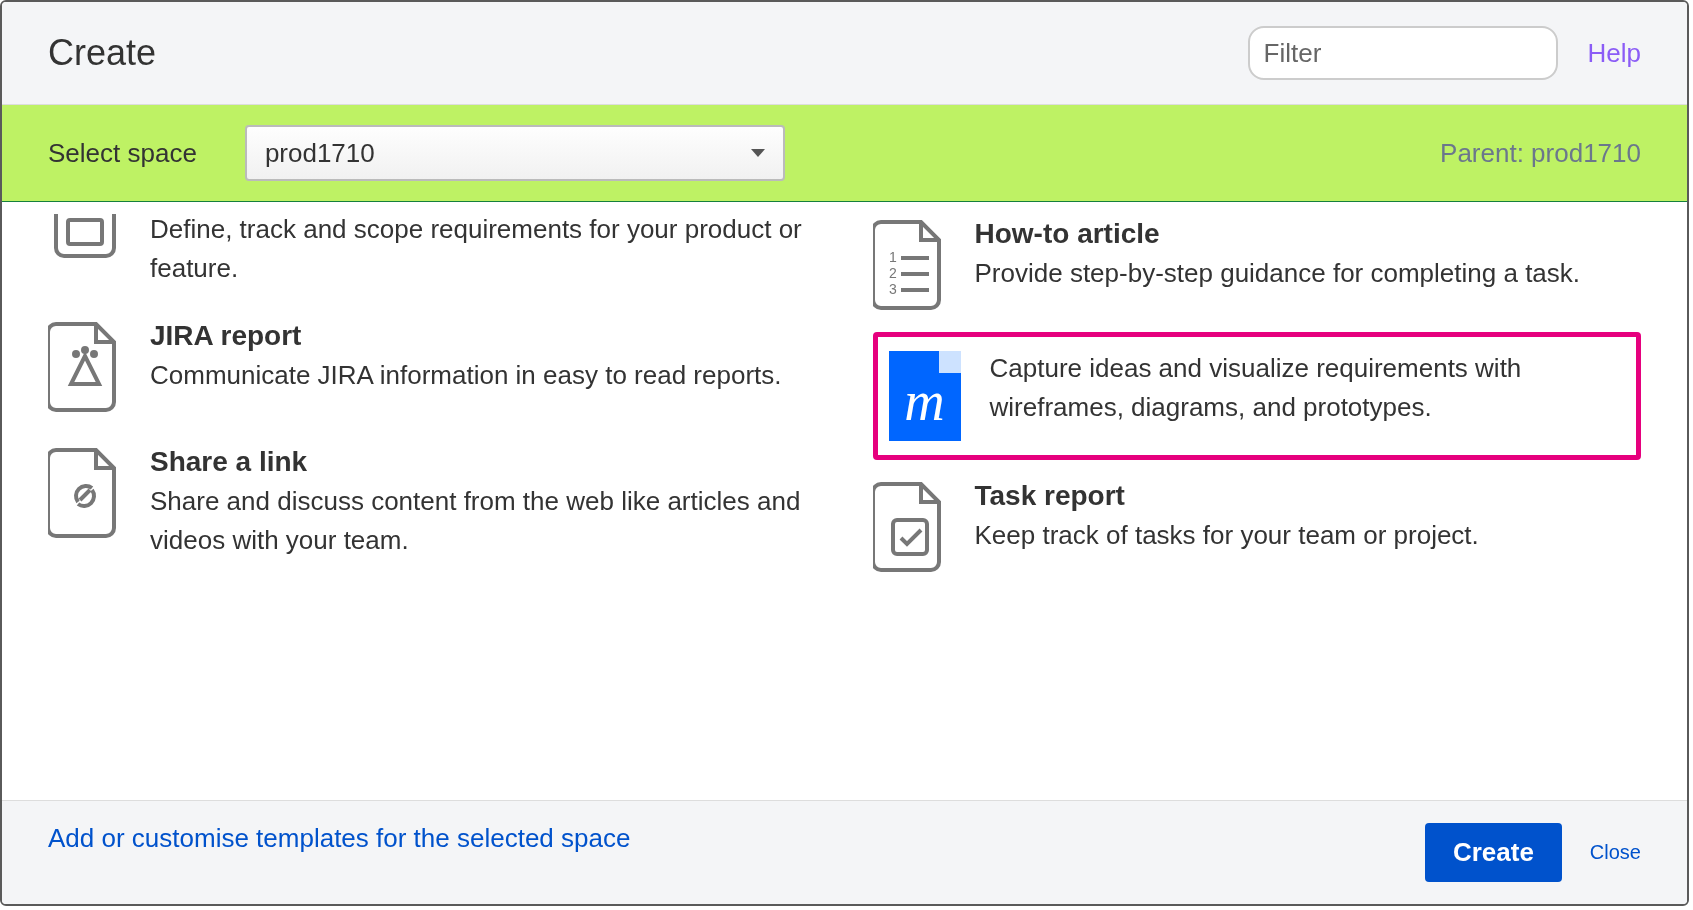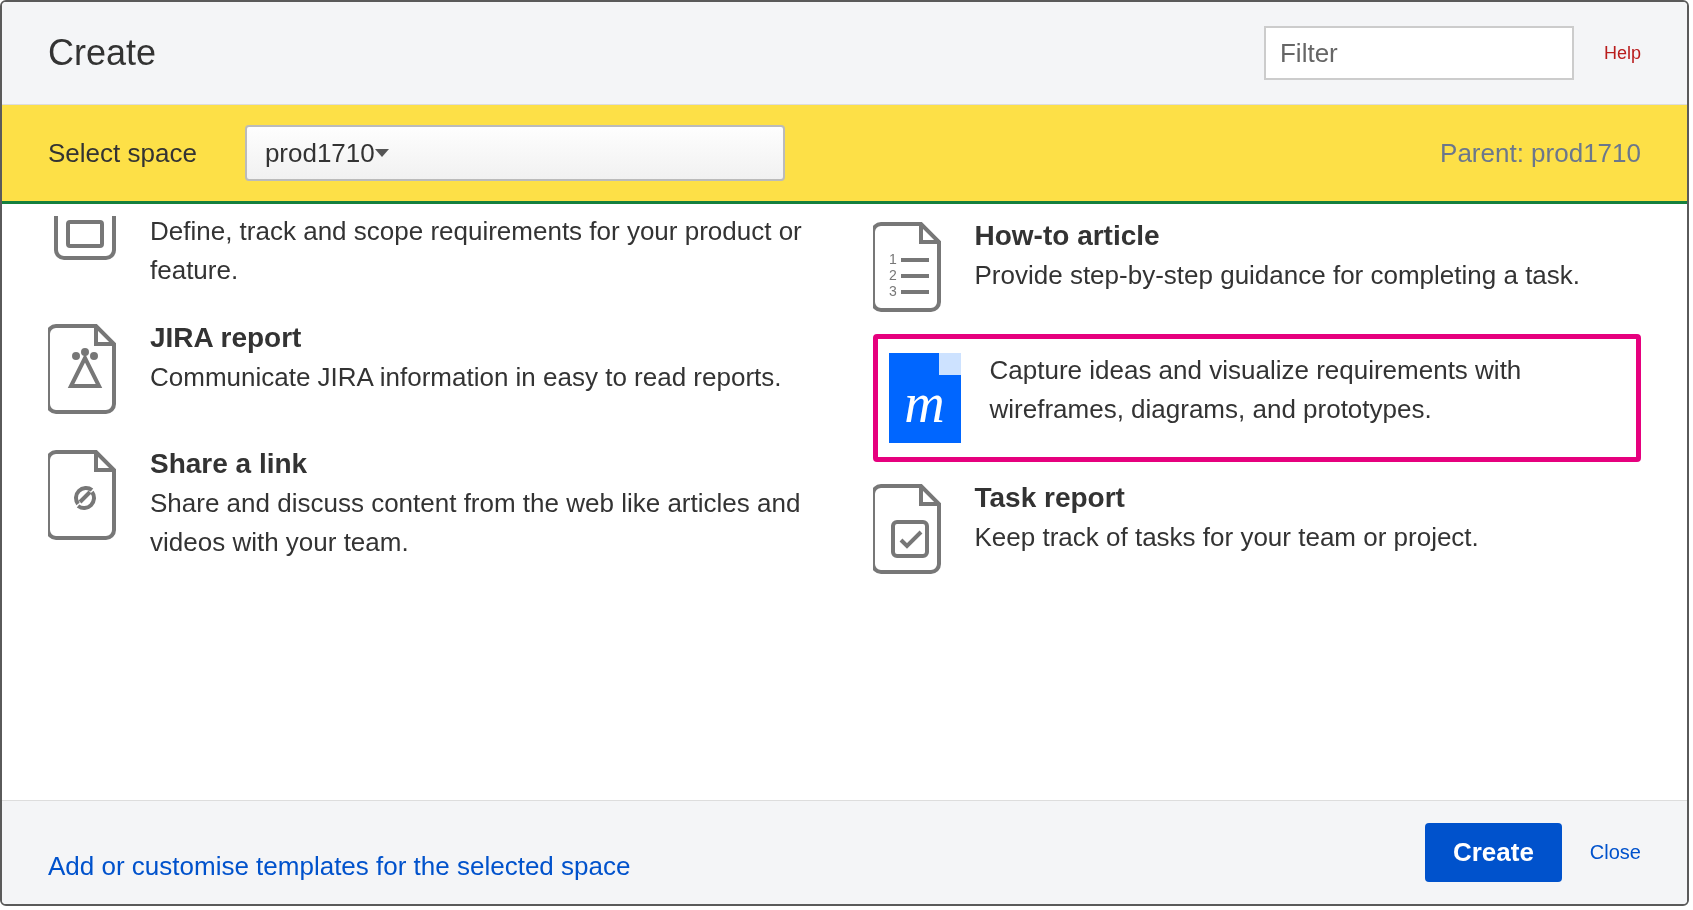--- a/index.html
+++ b/index.html
@@ -31,56 +31,57 @@
   .header-title {
     font-size: 36px;
     font-weight: 500;
     color: #333;
     flex: 1;
   }
   .filter-input {
     width: 310px;
     height: 54px;
     border: 2px solid #ccc;
-    border-radius: 0;
+    border-radius: 16px;
     padding: 0 14px;
     font-size: 26px;
     color: #555;
     margin-right: 30px;
   }
   .filter-input::placeholder { color: #666; }
   .help-link {
-    color: #b91c1c;
-    font-size: 18px;
+    color: #8b5cf6;
+    font-size: 26px;
     text-decoration: none;
     text-align: right;
   }
   .space-row {
     display: flex;
     align-items: center;
     padding: 20px 46px;
-    border-bottom: 3px solid #15803d;
-    background: #fde047;
+    border-bottom: 1px solid #15803d;
+    background: #bef264;
   }
   .space-label {
     font-size: 26px;
     color: #333;
     margin-right: 48px;
   }
   .space-select {
     width: 540px;
     height: 56px;
     border: 2px solid #bbb;
     border-radius: 4px;
     background: linear-gradient(#fefefe, #f1f1f1);
     display: flex;
     align-items: center;
     padding: 0 18px;
     font-size: 26px;
     color: #333;
+    justify-content: space-between;
   }
   .space-select .caret {
     width: 0; height: 0;
     border-left: 7px solid transparent;
     border-right: 7px solid transparent;
     border-top: 8px solid #555;
   }
   .parent-label {
     margin-left: auto;
     font-size: 26px;
@@ -140,21 +141,21 @@
   .moqups-m {
     color: #fff;
     font-family: "Brush Script MT", cursive;
     font-size: 56px;
     font-style: italic;
     line-height: 1;
     margin-top: 10px;
   }
   .footer {
     display: flex;
-    align-items: flex-end;
+    align-items: flex-start;
     padding: 22px 46px;
     background: #f4f5f7;
     border-top: 1px solid #ddd;
   }
   .footer-link {
     color: #0052cc;
     font-size: 26px;
     text-decoration: none;
   }
   .footer-actions { margin-left: auto; display: flex; align-items: center; gap: 28px; }

